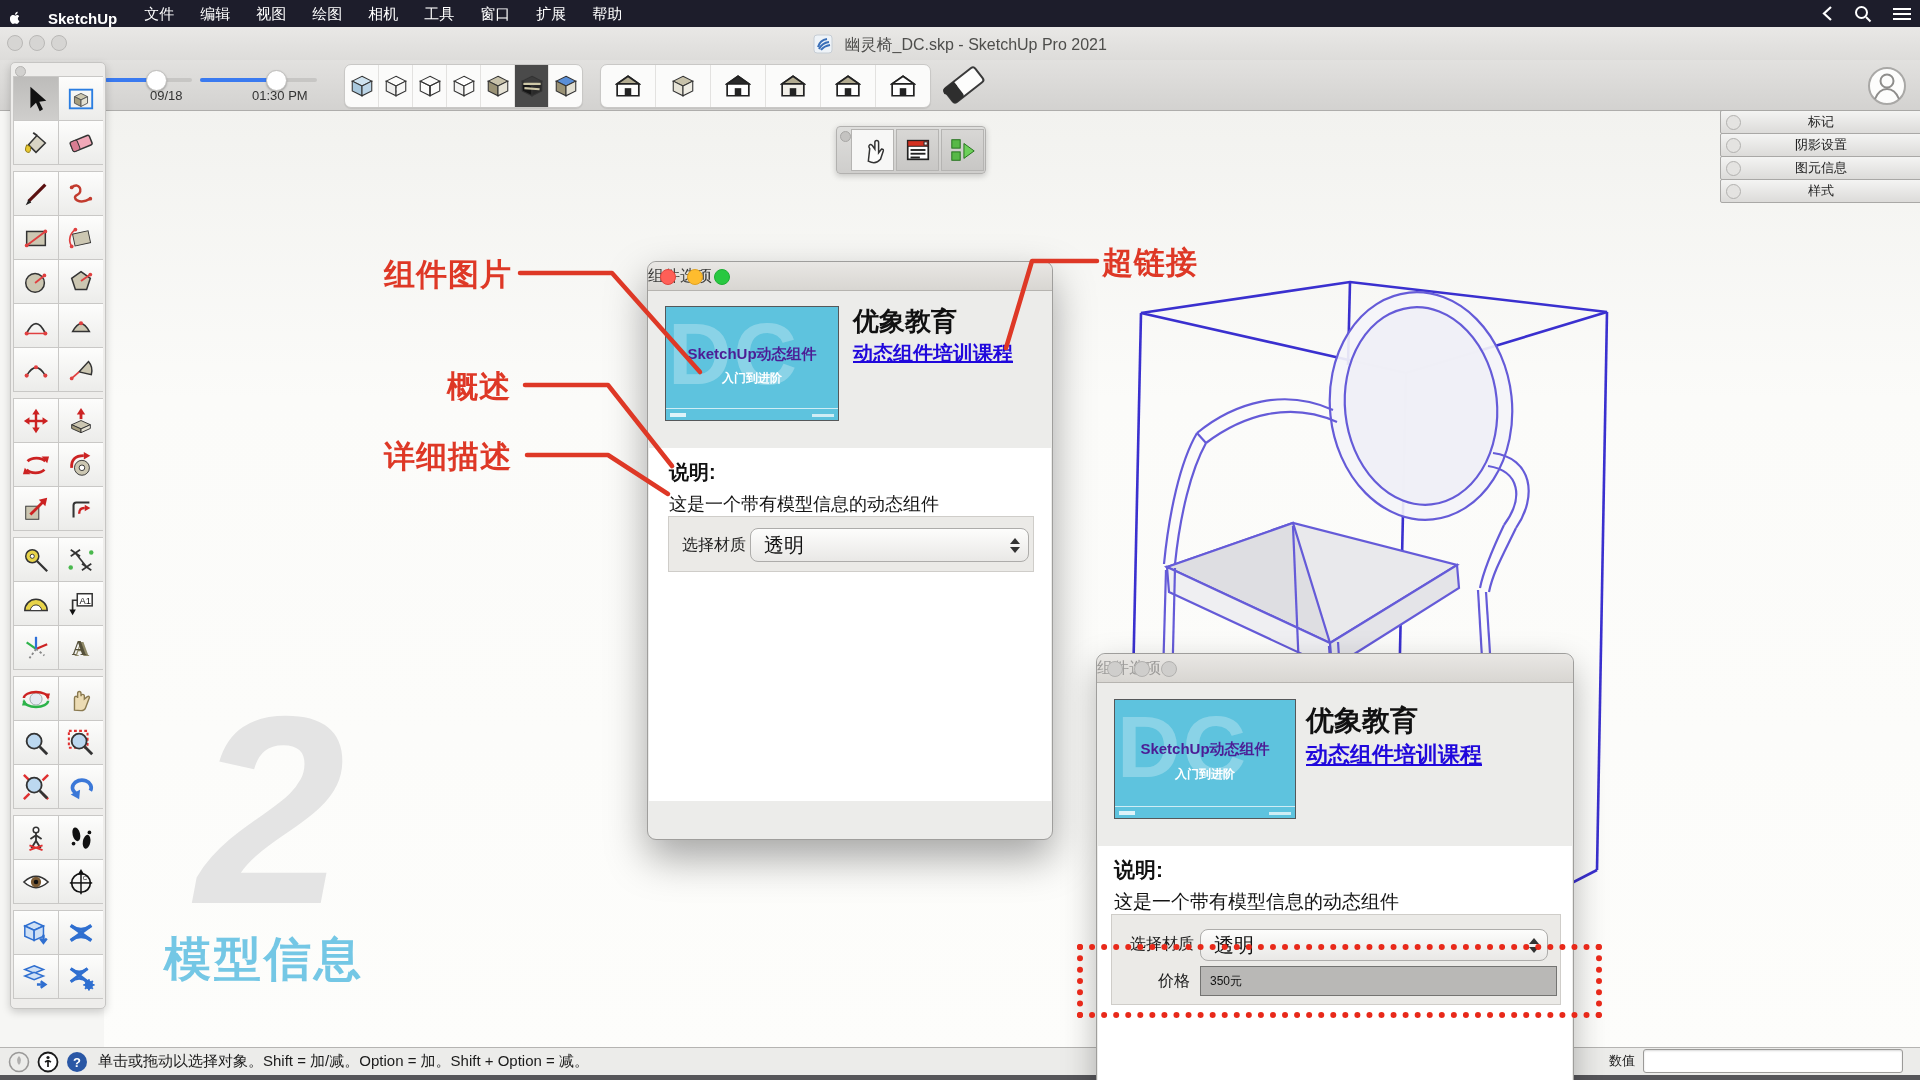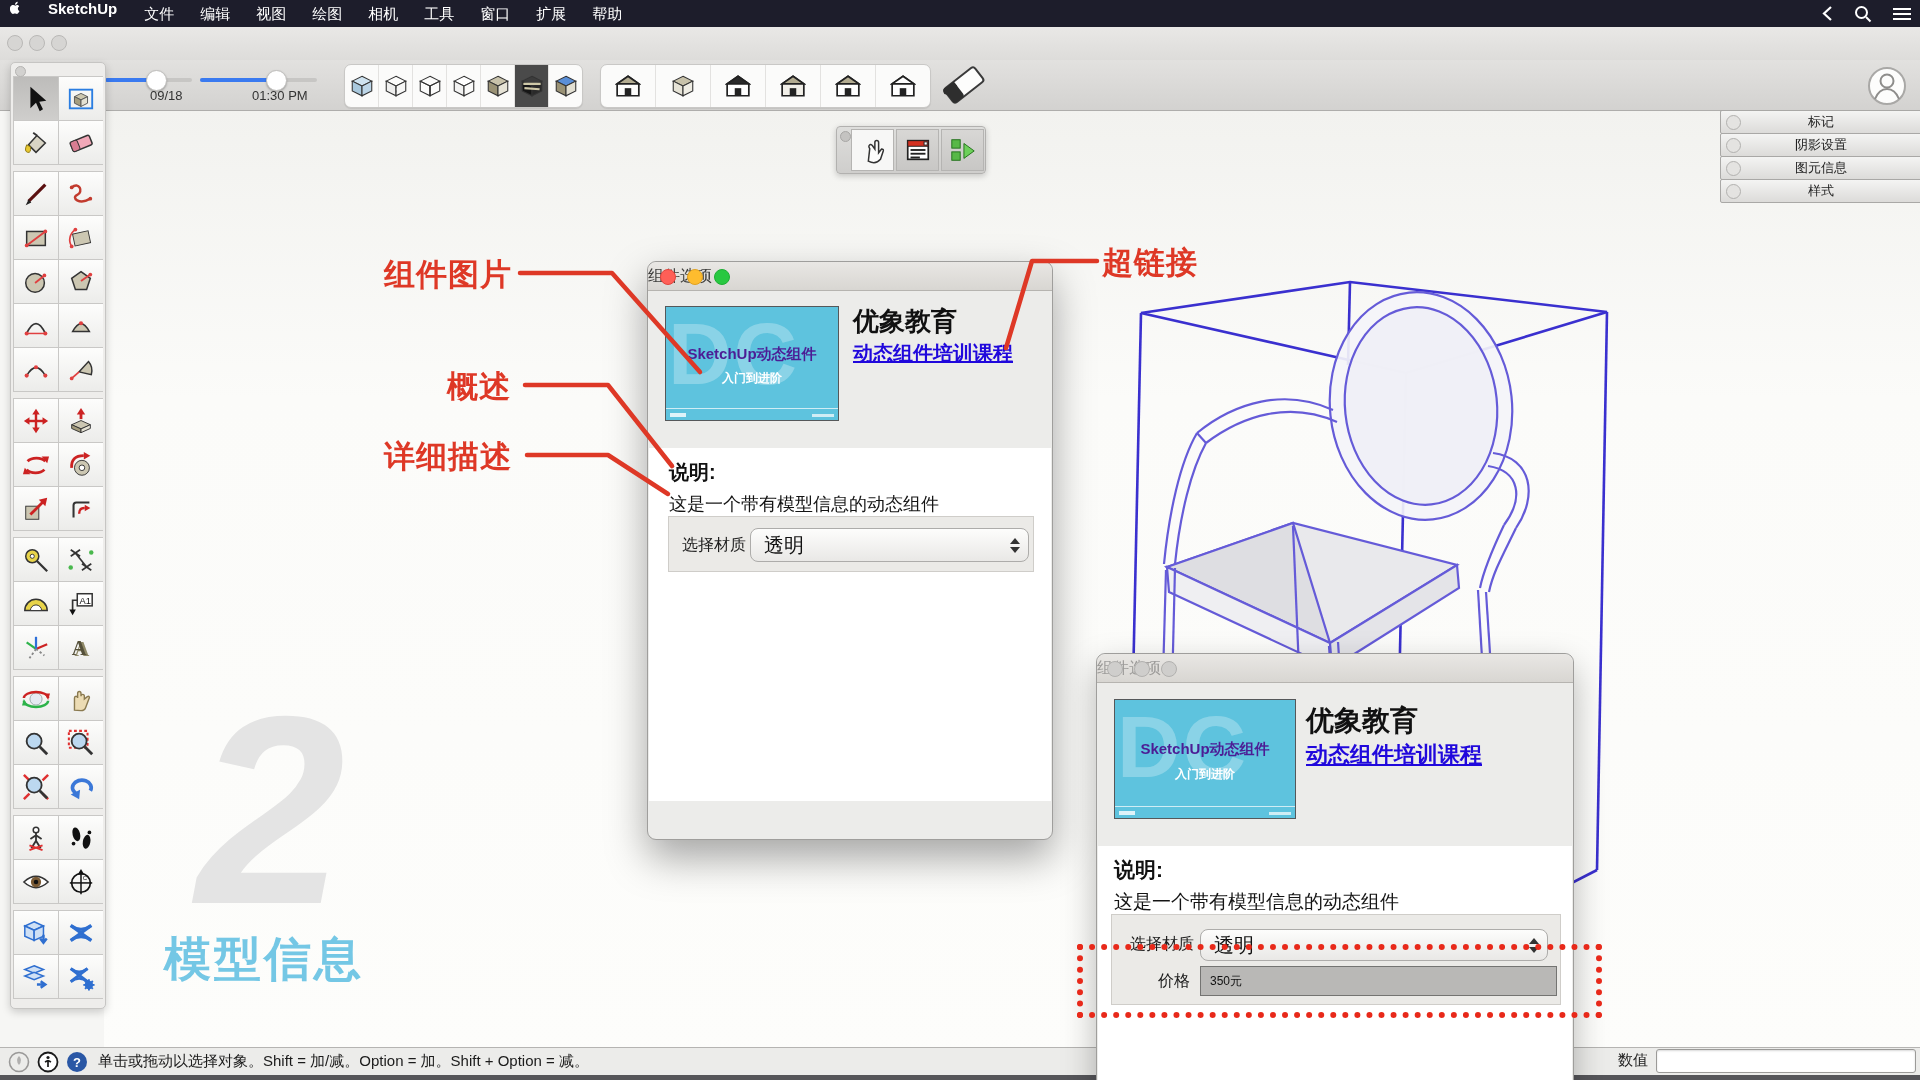--- a/index.html
+++ b/index.html
@@ -1,21 +1,21 @@
 <!DOCTYPE html>
 <html><head>
 <meta charset="utf-8">
 <style>
   html,body{margin:0;padding:0;}
   body{width:1920px;height:1080px;overflow:hidden;font-family:"Liberation Sans",sans-serif;background:#f6f6f4;position:relative;}
   .abs{position:absolute;}
   #app{position:absolute;inset:0;width:1920px;height:1080px;}
 
   
-  #menubar{left:0;top:0;width:1920px;height:27px;background:#1d1d2b;display:flex;align-items:flex-start;color:#fff;z-index:40;}
+  #menubar{left:0;top:0;width:1920px;height:27px;background:#1d1d2b;display:flex;align-items:flex-end;color:#fff;z-index:40;}
   #menubar .apple{width:34px;display:flex;justify-content:center;}
   .menu-item{font-size:15px;padding:0 13px;line-height:27px;}
   .menu-app{font-weight:700;padding:0 14px;font-size:15px;}
   #menubar-right{position:absolute;right:8px;top:0;height:27px;display:flex;align-items:center;gap:20px;}
 
   
   #titlebar{left:0;top:27px;width:1920px;height:33px;background:linear-gradient(#e9e8e6,#dddcda);border-bottom:1px solid #c2c1bf;z-index:5;}
   #titlebar .tl{position:absolute;top:8px;width:14px;height:14px;border-radius:50%;background:#d6d5d3;border:1px solid #b9b8b6;}
   #win-title{position:absolute;left:0;right:0;top:7px;text-align:center;font-size:16px;color:#4e4e4c;}
   #toolbar-row{left:0;top:60px;width:1920px;height:50px;background:linear-gradient(#e2e1df,#d3d2d0);border-bottom:1px solid #aeadab;z-index:5;}
@@ -95,21 +95,21 @@
   
   .anno{position:absolute;color:#de3826;font-weight:700;font-size:31px;z-index:13;letter-spacing:1px;}
   #anno-lines{left:0;top:0;width:1920px;height:1080px;z-index:13;pointer-events:none;}
   #dashed-box{left:1077px;top:944px;width:513px;height:62px;border:6px dotted #e8291a;z-index:12;}
 
   
   #statusbar{left:0;top:1047px;width:1920px;height:27px;background:#ececea;border-top:1px solid #b5b4b2;z-index:4;display:flex;align-items:center;}
   #status-msg{font-size:15px;color:#1b1b1b;margin-left:10px;}
   #bottom-edge{left:0;top:1074px;width:1920px;height:6px;background:#56565a;z-index:3;}
   #measure{left:1600px;top:1047px;width:320px;height:27px;z-index:4;display:flex;align-items:center;}
-  #measure .mlabel{font-size:15px;color:#222;margin-right:8px;margin-left:18px;}
+  #measure .mlabel{font-size:13px;color:#222;margin-right:8px;margin-left:9px;}
   #measure .mfield{width:258px;height:22px;background:#fff;border:1px solid #9b9a98;border-radius:3px;box-shadow:inset 0 1px 2px rgba(0,0,0,.15);}
 </style>
 </head>
 <body>
 
 <div id="app">
 
   <div id="canvas" class="abs"></div>
   <div id="wm-number" class="abs">2</div>
   <div id="wm-text" class="abs" style="color: rgb(116, 199, 229);">模型信息</div>
@@ -189,20 +189,31 @@
             <line x1="1" y1="13" x2="19" y2="13"></line>
           </g>
         </svg>
     </span>
   </div>
 
   <div id="titlebar" class="abs">
     <span class="tl" style="left:7px;"></span>
     <span class="tl" style="left:29px;"></span>
     <span class="tl" style="left:51px;"></span>
+    <span id="win-title">
+      <svg width="20" height="20" viewBox="0 0 20 20" style="vertical-align:-4px;margin-right:7px;">
+          <rect x="1" y="1" width="18" height="18" rx="3" fill="#eef3f8" stroke="#c6cdd4"></rect>
+          <g stroke="#3a6fb8" stroke-width="2" fill="none">
+            <path d="M5 13 Q7 6 14 5"></path>
+            <path d="M6 15 Q9 9 16 8"></path>
+            <path d="M8 16 Q11 12 17 11"></path>
+          </g>
+        </svg>
+      <span>幽灵椅_DC.skp - SketchUp Pro 2021</span>
+    </span>
   </div>
 
   <div id="toolbar-row" class="abs"></div>
 
   <div class="track" style="left:105px;width:87px;z-index:6;">
       <span class="fill" style="width:50px;"></span>
     </div>
   <div class="knob" style="left:146px;z-index:6;"></div>
   <div class="slider-label" style="left:150px;z-index:6;">09/18</div>
   <div class="track" style="left:200px;width:117px;z-index:6;">

